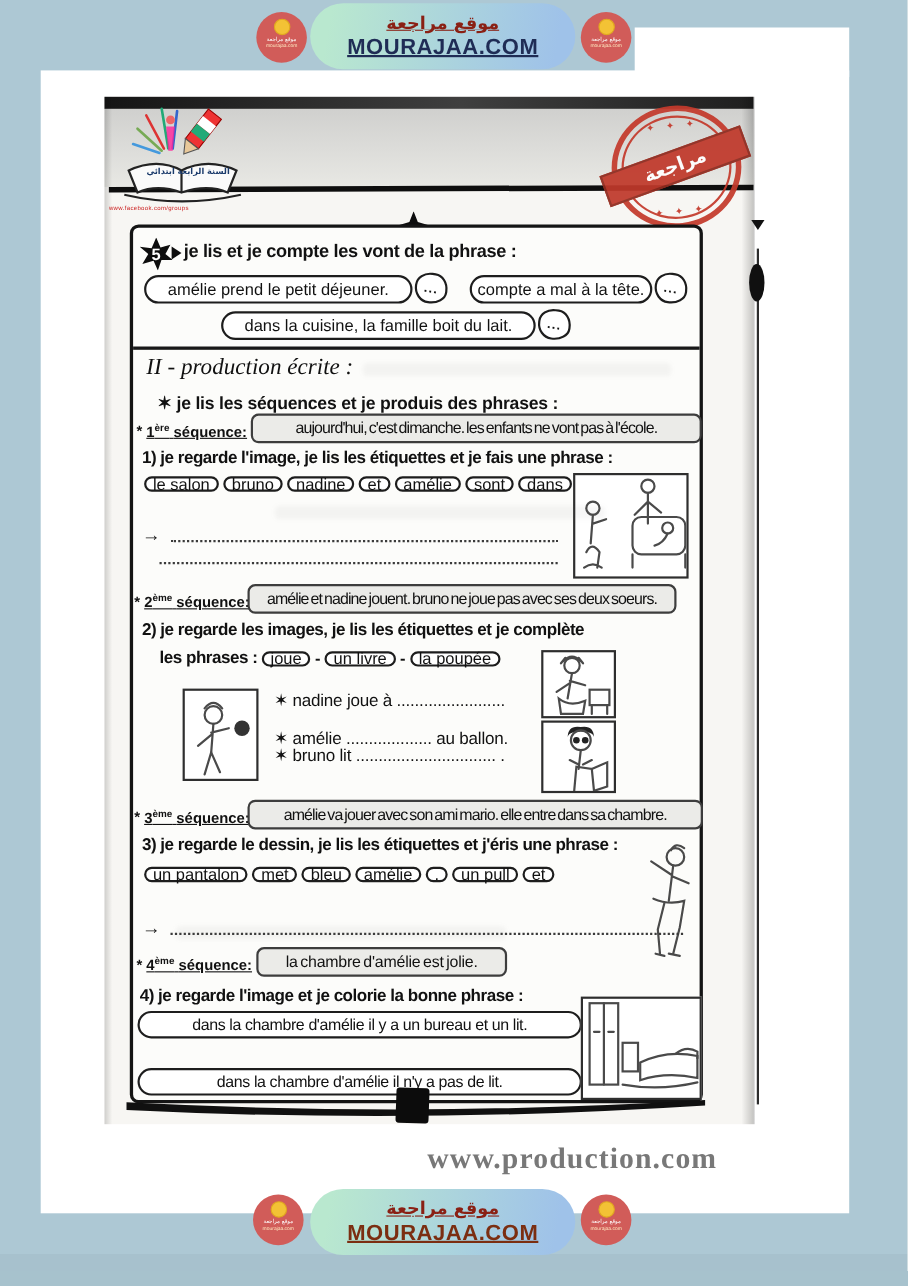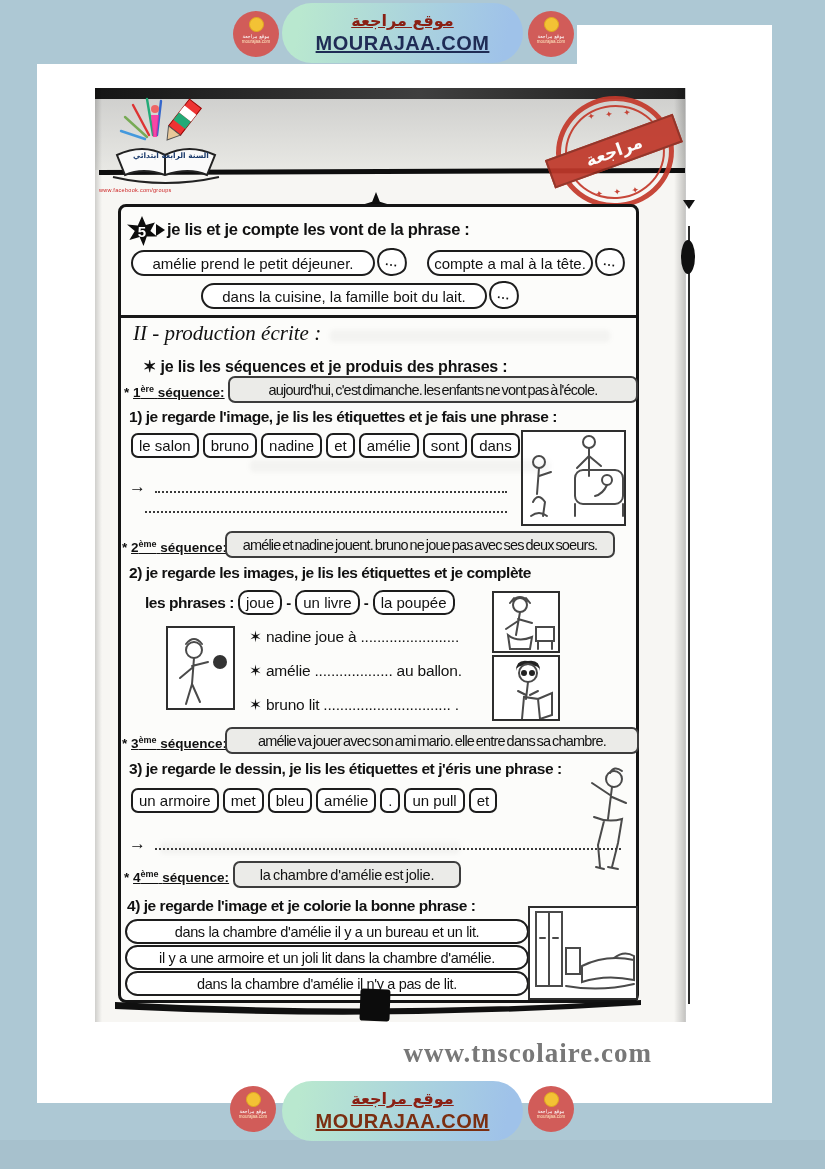--- a/index.html
+++ b/index.html
@@ -77,21 +77,21 @@
   .h2{font-family:"Liberation Serif",serif;font-style:italic;font-weight:normal;font-size:21px;}
   .intro{font-weight:bold;font-size:16px;letter-spacing:-.2px;}
   .seq-label{font-weight:bold;font-size:13.5px;text-align:right;}
   .seq-label .ul{text-decoration:underline;}
   .seq-label sup{font-size:9px;}
   .seq-box{background:#ebebe8;border:2px solid #3d3d3d;border-radius:7px;height:27px;
     display:flex;align-items:center;justify-content:center;
     font-size:14.5px;letter-spacing:-.8px;word-spacing:-1.5px;white-space:nowrap;}
   .ex-title{font-weight:bold;font-size:15.5px;letter-spacing:-.45px;}
   .tiles{display:flex;gap:4px;align-items:center;}
-  .tile{border:2px solid #1d1d1d;border-radius:7px;background:#fff;padding:2px 6px;font-size:15px;height:25px;
+  .tile{border:2px solid #1d1d1d;border-radius:7px;background:#fff;padding:2px 6px;font-size:15px;height:14px;
     display:flex;align-items:center;}
   .dash{font-size:15px;font-weight:bold;}
   .arrow{font-size:17px;font-weight:bold;}
   .dotline{border-bottom:2px dotted #3a3a3a;height:0;}
   .bullet{font-size:15.5px;letter-spacing:-.2px;}
   .imgbox{border:2px solid #2e2e2e;background:#fff;overflow:hidden;}
   .opt{border:2px solid #1d1d1d;border-radius:13px;background:#fff;height:25px;width:404px;
     display:flex;align-items:center;justify-content:center;font-size:14.5px;letter-spacing:-.35px;white-space:nowrap;}
   .star-marker{left:360px;top:192px;width:32px;height:27px;background:#0d0d0d;
     clip-path:polygon(50% 0,62% 36%,100% 50%,62% 64%,50% 100%,38% 64%,0 50%,38% 36%);}
@@ -275,21 +275,21 @@
     <svg class="sketch" viewBox="0 0 69 84" width="69" height="84">
       <circle cx="26" cy="22" r="8"></circle>
       <path d="M18,16 Q26,6 34,16"></path>
       <path d="M26,30 L24,56 M24,38 L40,34 M24,40 L12,50"></path>
       <path d="M24,56 L18,76 M24,56 L32,74"></path>
       <circle cx="52" cy="34" r="7" fill="#333" stroke="none"></circle>
     </svg>
   </div>
   <div class="fel bullet" style="left:128px;top:421px;">✶ nadine joue à ........................</div>
   <div class="fel bullet" style="left:128px;top:455px;">✶ amélie ................... au ballon.</div>
-  <div class="fel bullet" style="left:128px;top:489px;">✶ bruno lit ............................... .</div>
+  <div class="fel bullet" style="left:128px;top:471px;">✶ bruno lit ............................... .</div>
   <div class="fel imgbox" style="left:371px;top:384px;width:68px;height:62px;">
     <svg class="sketch" viewBox="0 0 68 62" width="68" height="62">
       <circle cx="26" cy="12" r="7"></circle>
       <path d="M18,8 Q26,0 34,8 M20,5 L16,10 M32,5 L36,10"></path>
       <path d="M26,19 L22,42 M24,26 L38,30 M24,28 L12,36"></path>
       <path d="M14,42 Q24,50 38,44 L36,56 L16,56 Z"></path>
       <rect x="42" y="34" width="18" height="14"></rect>
       <path d="M44,48 L44,56 M58,48 L58,56"></path>
     </svg>
   </div>
@@ -308,21 +308,21 @@
     <span>*</span>
     <span class="ul"><span>3</span><sup>ème</sup> <span>séquence:</span></span>
   </div>
   <div class="fel seq-box" style="left:104px;top:520px;width:414px;">
     <span>amélie va jouer avec son ami mario. elle entre dans sa chambre.</span>
   </div>
 
   <div class="fel ex-title" style="left:8px;top:553px;">3) je regarde le dessin, je lis les étiquettes et j'éris une phrase :</div>
   <div class="fel tiles" style="left:10px;top:581px;">
     <div class="tile">
-        <span>un armoire</span>
+        <span>un pantalon</span>
       </div>
     <div class="tile">
         <span>met</span>
       </div>
     <div class="tile">
         <span>bleu</span>
       </div>
     <div class="tile">
         <span>amélie</span>
       </div>
@@ -352,23 +352,20 @@
     <span>*</span>
     <span class="ul"><span>4</span><sup>ème</sup> <span>séquence:</span></span>
   </div>
   <div class="fel seq-box" style="left:112px;top:654px;width:228px;letter-spacing:-.2px;">
     <span>la chambre d'amélie est jolie.</span>
   </div>
 
   <div class="fel ex-title" style="left:6px;top:690px;">4) je regarde l'image et je colorie la bonne phrase :</div>
   <div class="fel opt" style="left:4px;top:712px;">
     <span>dans la chambre d'amélie il y a un bureau et un lit.</span>
-  </div>
-  <div class="fel opt" style="left:4px;top:738px;">
-    <span>il y a une armoire et un joli lit dans la chambre d'amélie.</span>
   </div>
   <div class="fel opt" style="left:4px;top:764px;">
     <span>dans la chambre d'amélie il n'y a pas de lit.</span>
   </div>
   <div class="fel imgbox" style="left:407px;top:699px;width:110px;height:94px;">
     <svg class="sketch" viewBox="0 0 110 94" width="110" height="94">
       <rect x="6" y="4" width="26" height="74"></rect>
       <path d="M19,4 L19,78 M10,30 L15,30 M23,30 L28,30"></path>
       <rect x="36" y="40" width="14" height="26"></rect>
       <path d="M52,58 Q76,46 104,52 L104,72 Q76,66 52,74 Z"></path>
@@ -380,21 +377,21 @@
 
 <svg class="abs" style="left:113px;top:996px;" width="530" height="22" viewBox="0 0 530 22">
   <path d="M2,6 Q265,20 528,4 L528,9 Q265,26 2,13 Z" fill="#101010"></path>
 </svg>
 <div class="abs ink-blob"></div>
 
 <div class="abs smudge" style="left:330px;top:330px;width:280px;height:12px;"></div>
 <div class="abs smudge" style="left:250px;top:460px;width:300px;height:12px;"></div>
 <div class="abs smudge" style="left:160px;top:842px;width:300px;height:12px;"></div>
 
-<div class="abs watermark">www.tnscolaire.com</div>
+<div class="abs watermark">www.production.com</div>
 
 <div class="abs bottom-tint"></div>
 <div class="abs badge" style="left:230px;top:1086px;">
   <div class="badge-dot"></div>
   <div class="badge-l1">موقع مراجعة</div>
   <div class="badge-l2">mourajaa.com</div>
 </div>
 <div class="abs banner-pill" style="left:282px;top:1081px;">
   <div class="banner-ar">موقع مراجعة</div>
   <div class="banner-site maroon">MOURAJAA.COM</div>

